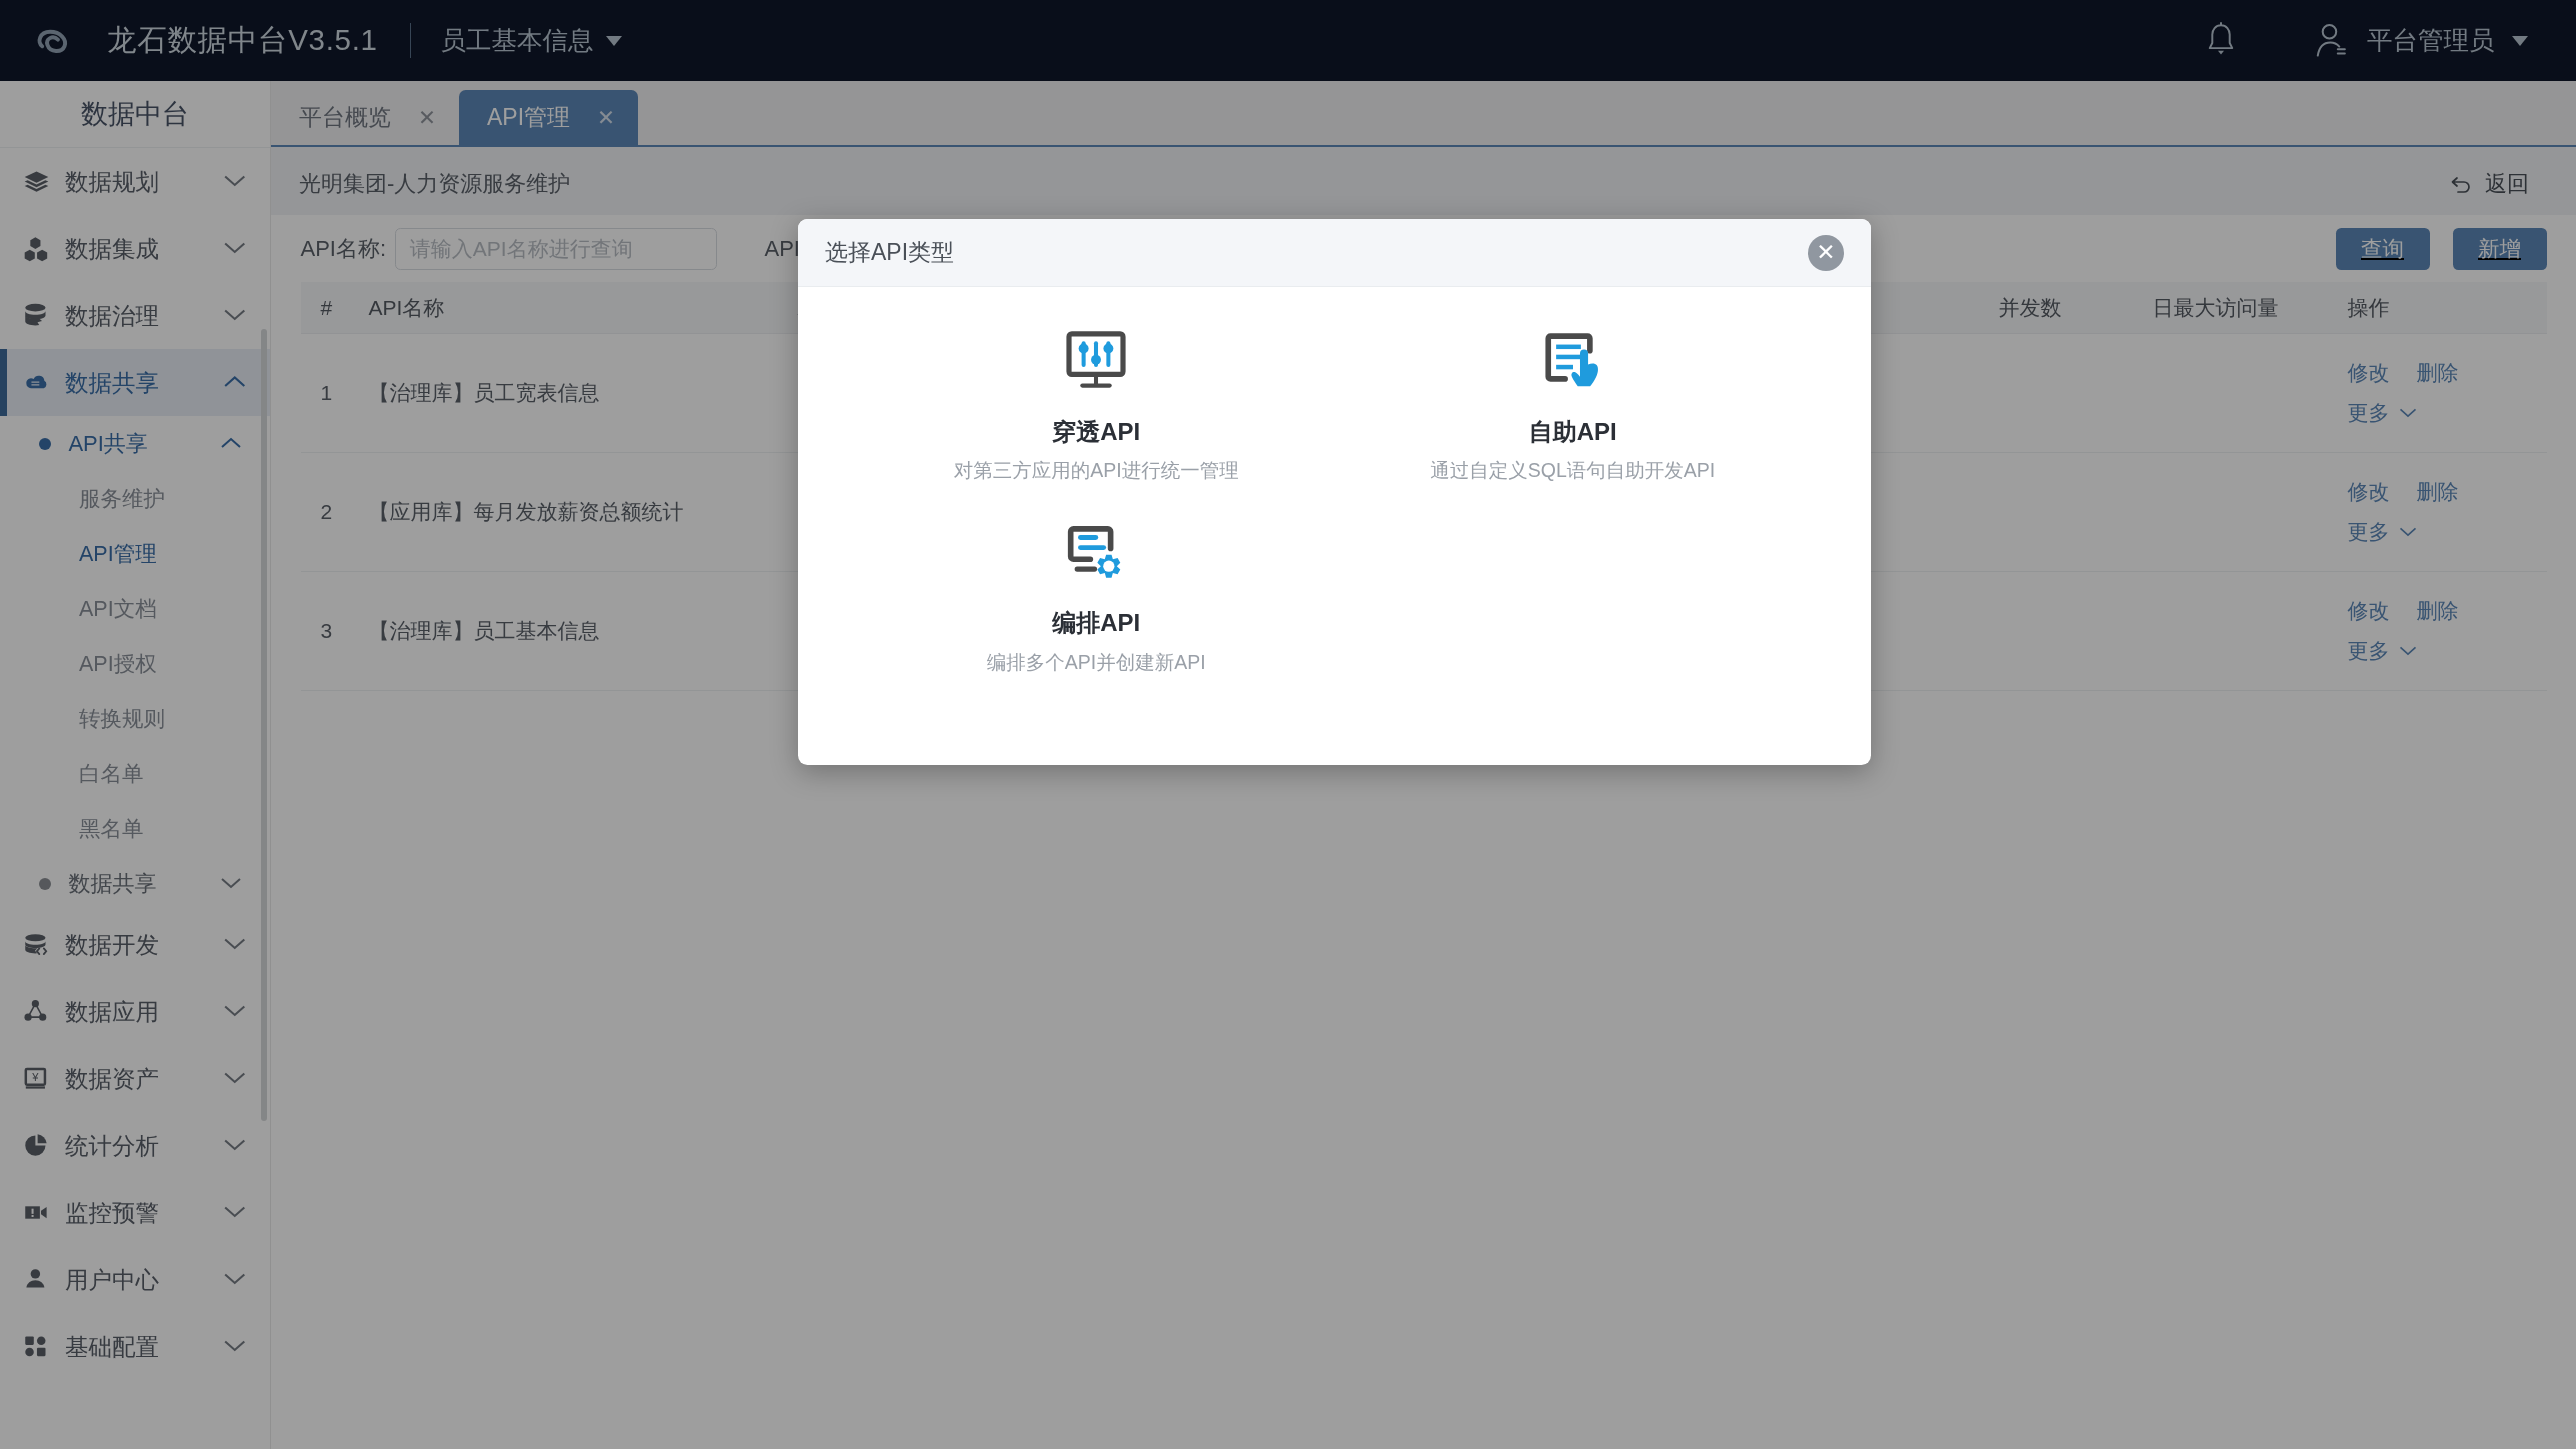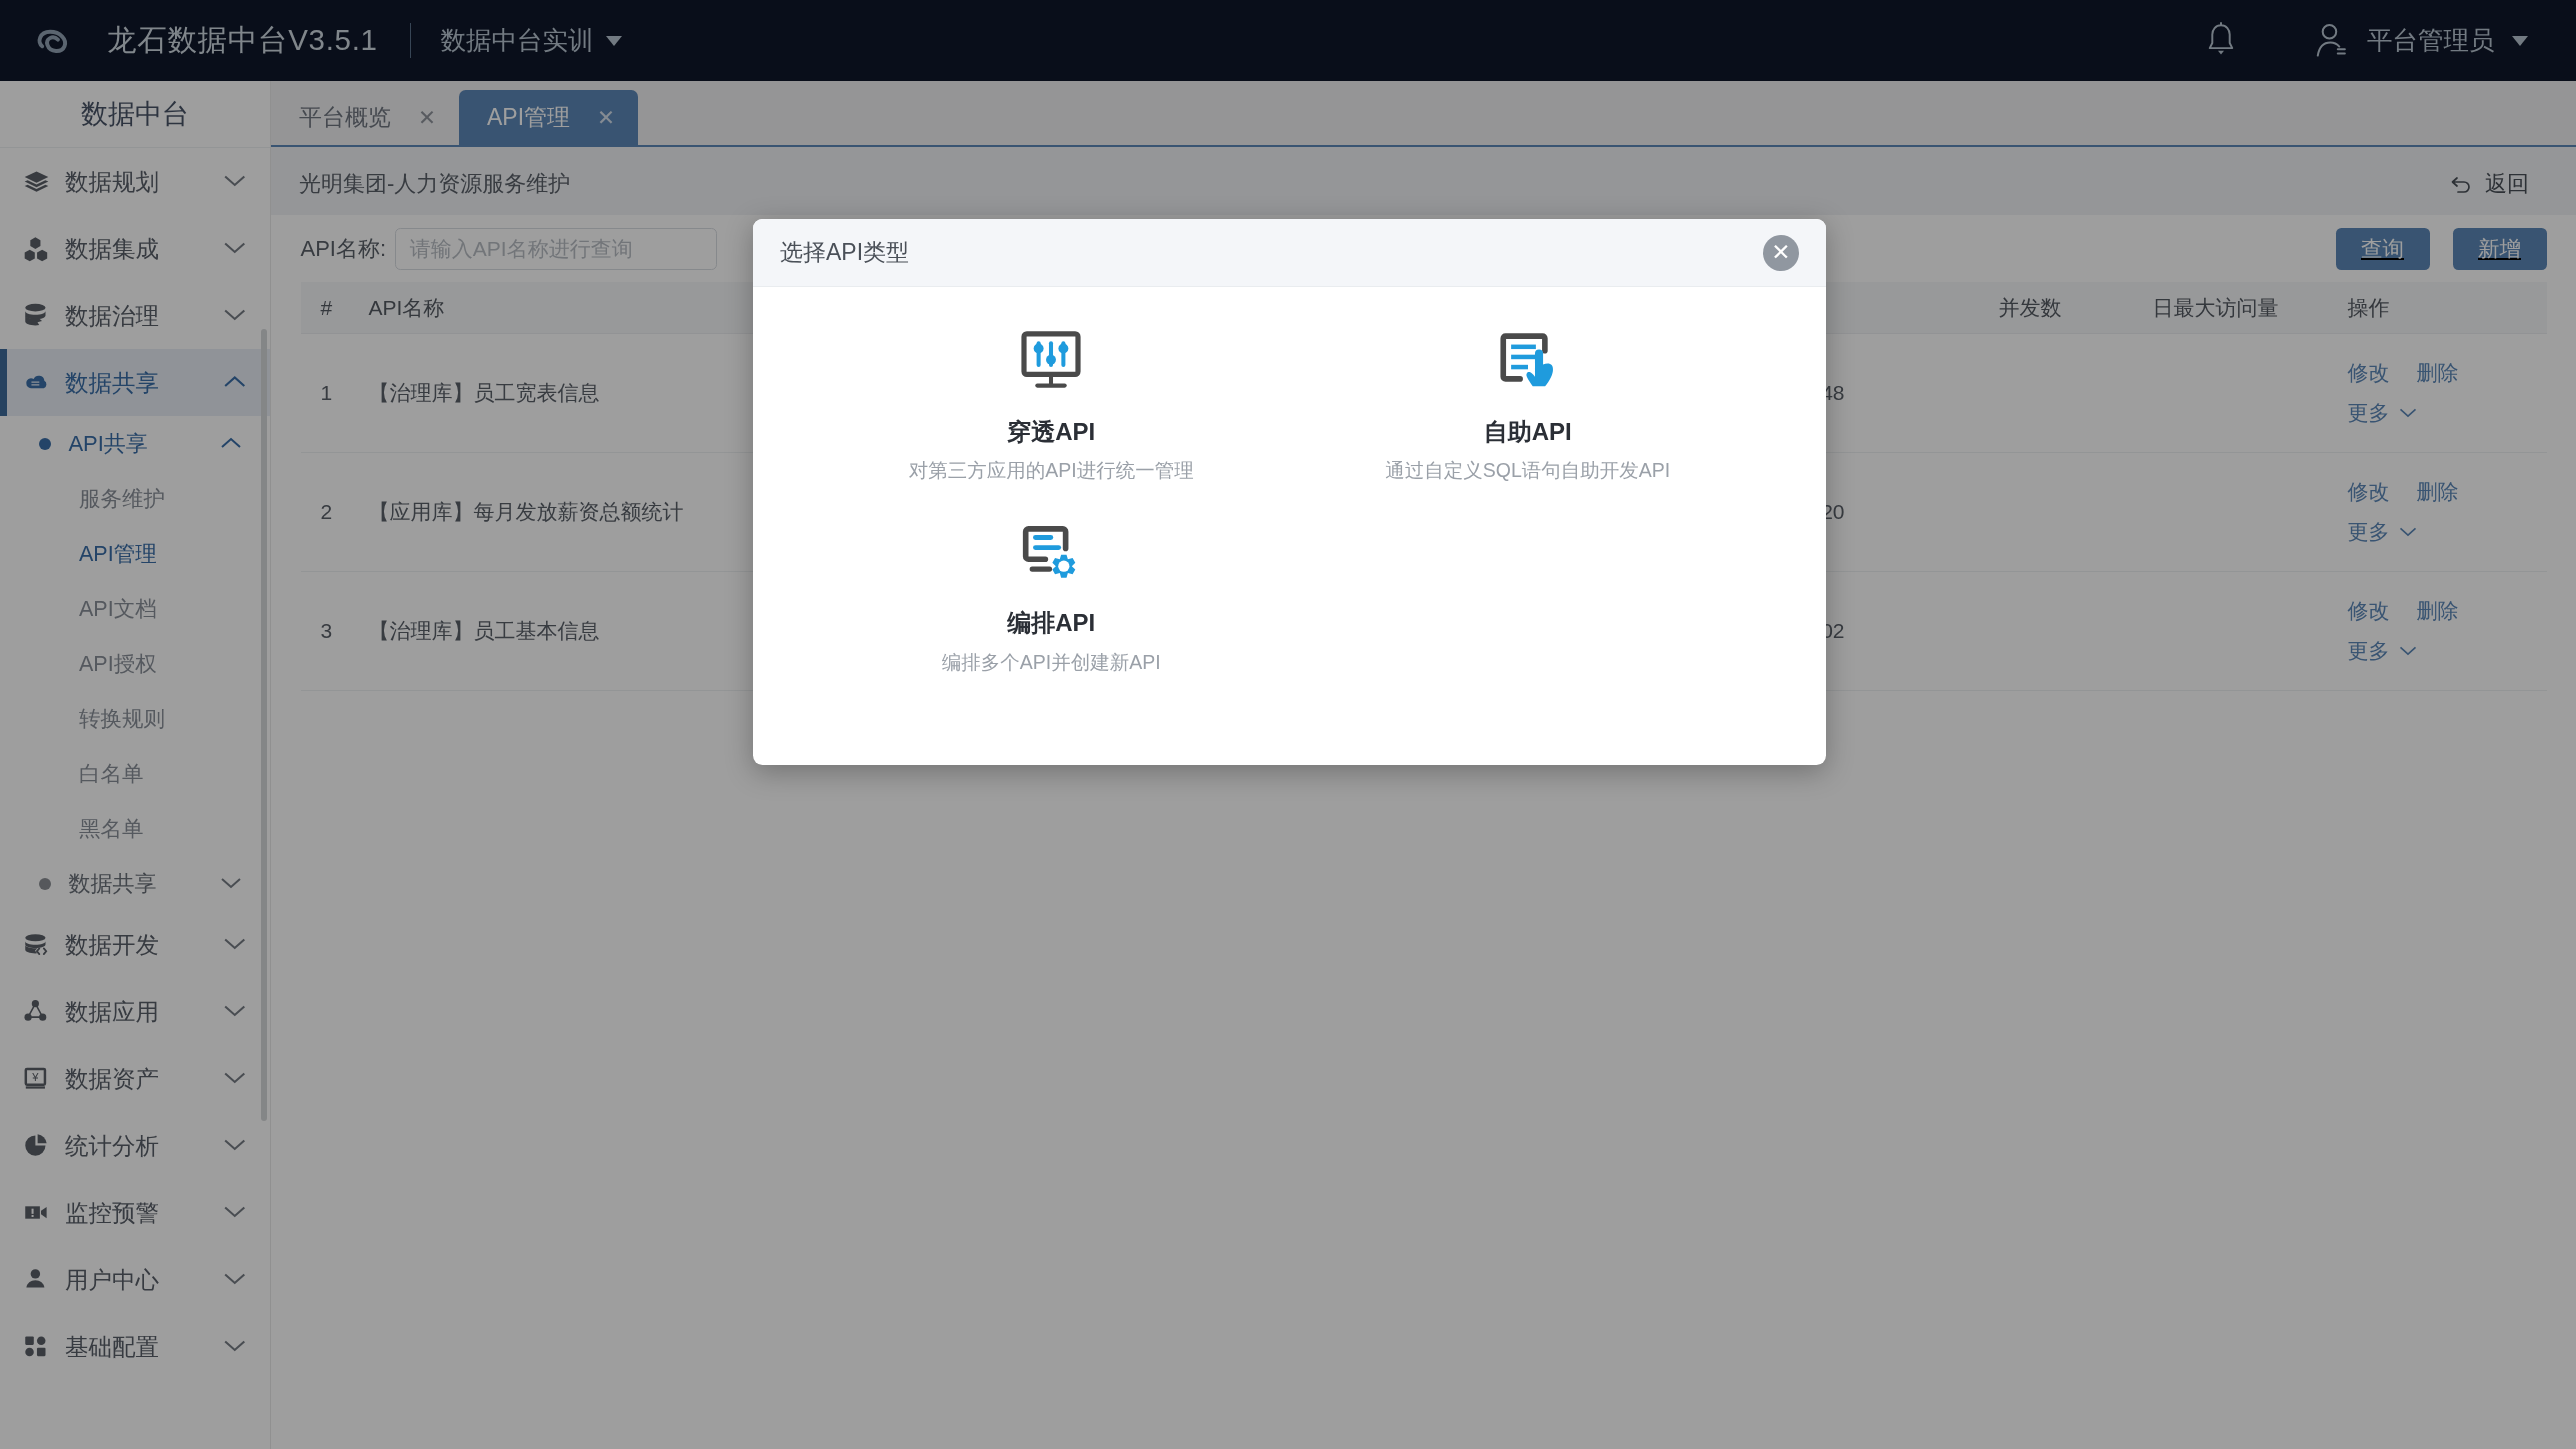--- a/index.html
+++ b/index.html
@@ -139,21 +139,21 @@
   .lnk { font-size: 21px; color: #5c88b8; cursor: pointer; }
   .more { display: flex; align-items: center; gap: 8px; }
 
   
   .overlay {
     position: absolute; inset: 0; background: rgba(0,0,0,0.38); z-index: 50;
   }
 
   
   .modal {
-    position: absolute; left: 753px; top: 219px; width: 1073px; height: 546px;
+    position: absolute; left: 798px; top: 219px; width: 1073px; height: 546px;
     background: #ffffff; border-radius: 9.4px; z-index: 60;
     box-shadow: 0 6.7px 28px rgba(0,0,0,0.28); overflow: hidden;
   }
   .modal-head {
     height: 68px; background: #f4f6f9; border-bottom: 0.7px solid #e9ecef;
     display: flex; align-items: center; padding: 0 27px;
   }
   .modal-title { font-size: 23px; color: #4a5058; }
   .modal-close {
     margin-left: auto; width: 36px; height: 36px; border-radius: 50%;
@@ -178,21 +178,21 @@
 
   <div class="header">
     <div class="logo-wrap">
       <svg width="42" height="42" viewBox="0 0 64 64">
         <path d="M14 40 C6 34, 10 18, 26 18 C42 18, 52 30, 48 40 C44 50, 26 50, 22 38 C19 29, 30 22, 38 30" fill="none" stroke="#93a4b5" stroke-width="6" stroke-linecap="round"></path>
       </svg>
     </div>
     <div class="app-title">龙石数据中台V3.5.1</div>
     <div class="hdr-sep"></div>
     <div class="proj-sel">
-      <span class="proj-name">数据中台实训</span>
+      <span class="proj-name">员工基本信息</span>
       <span class="caret-down"></span>
     </div>
     <div class="hdr-right">
       <div class="bell">
         <svg width="36" height="39" viewBox="0 0 24 26">
           <path d="M12 2.2 C8.4 2.2 6.2 5 6.2 8.4 L6.2 14 L4.5 17.4 L19.5 17.4 L17.8 14 L17.8 8.4 C17.8 5 15.6 2.2 12 2.2 Z M12 2.2 L12 0.7" fill="none" stroke="#b9c6d2" stroke-width="1.3" stroke-linejoin="round" stroke-linecap="round"></path>
           <path d="M10 19.2 L14 19.2 L12 21.6 Z" fill="#b9c6d2"></path>
         </svg>
       </div>
       <div class="user-box">

